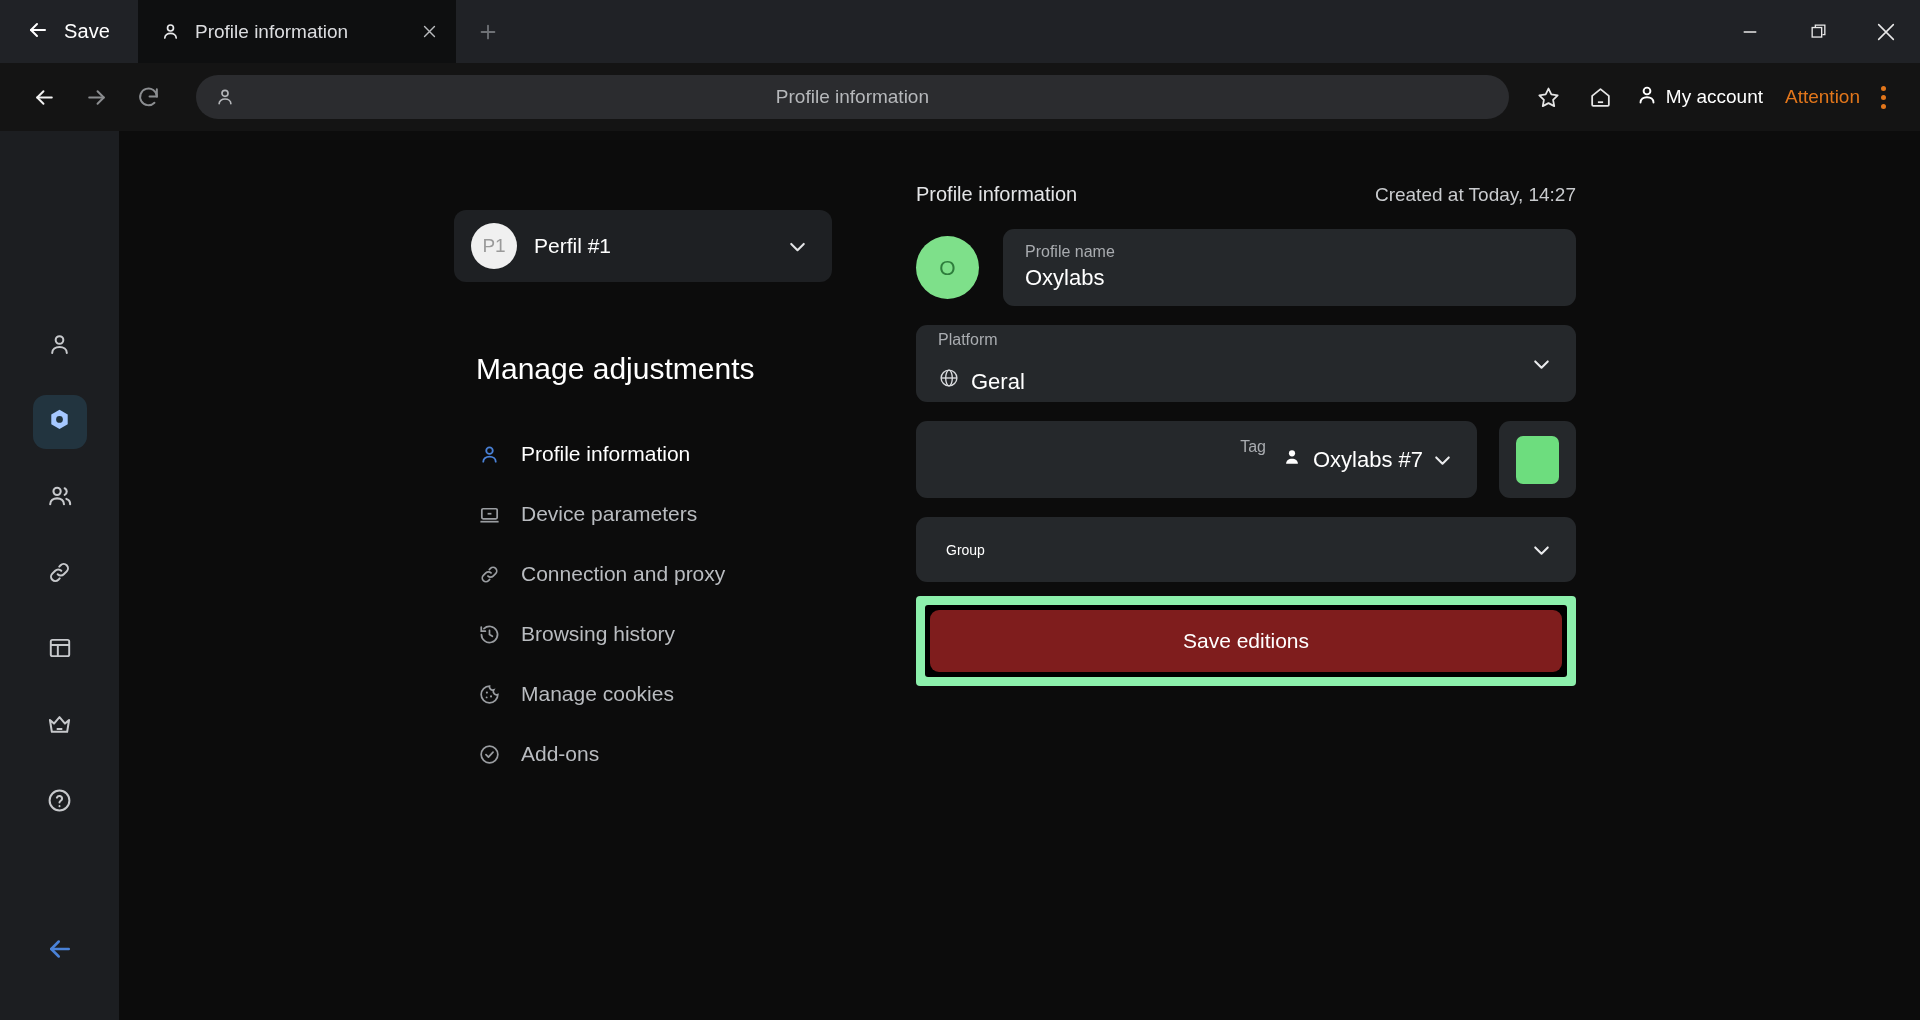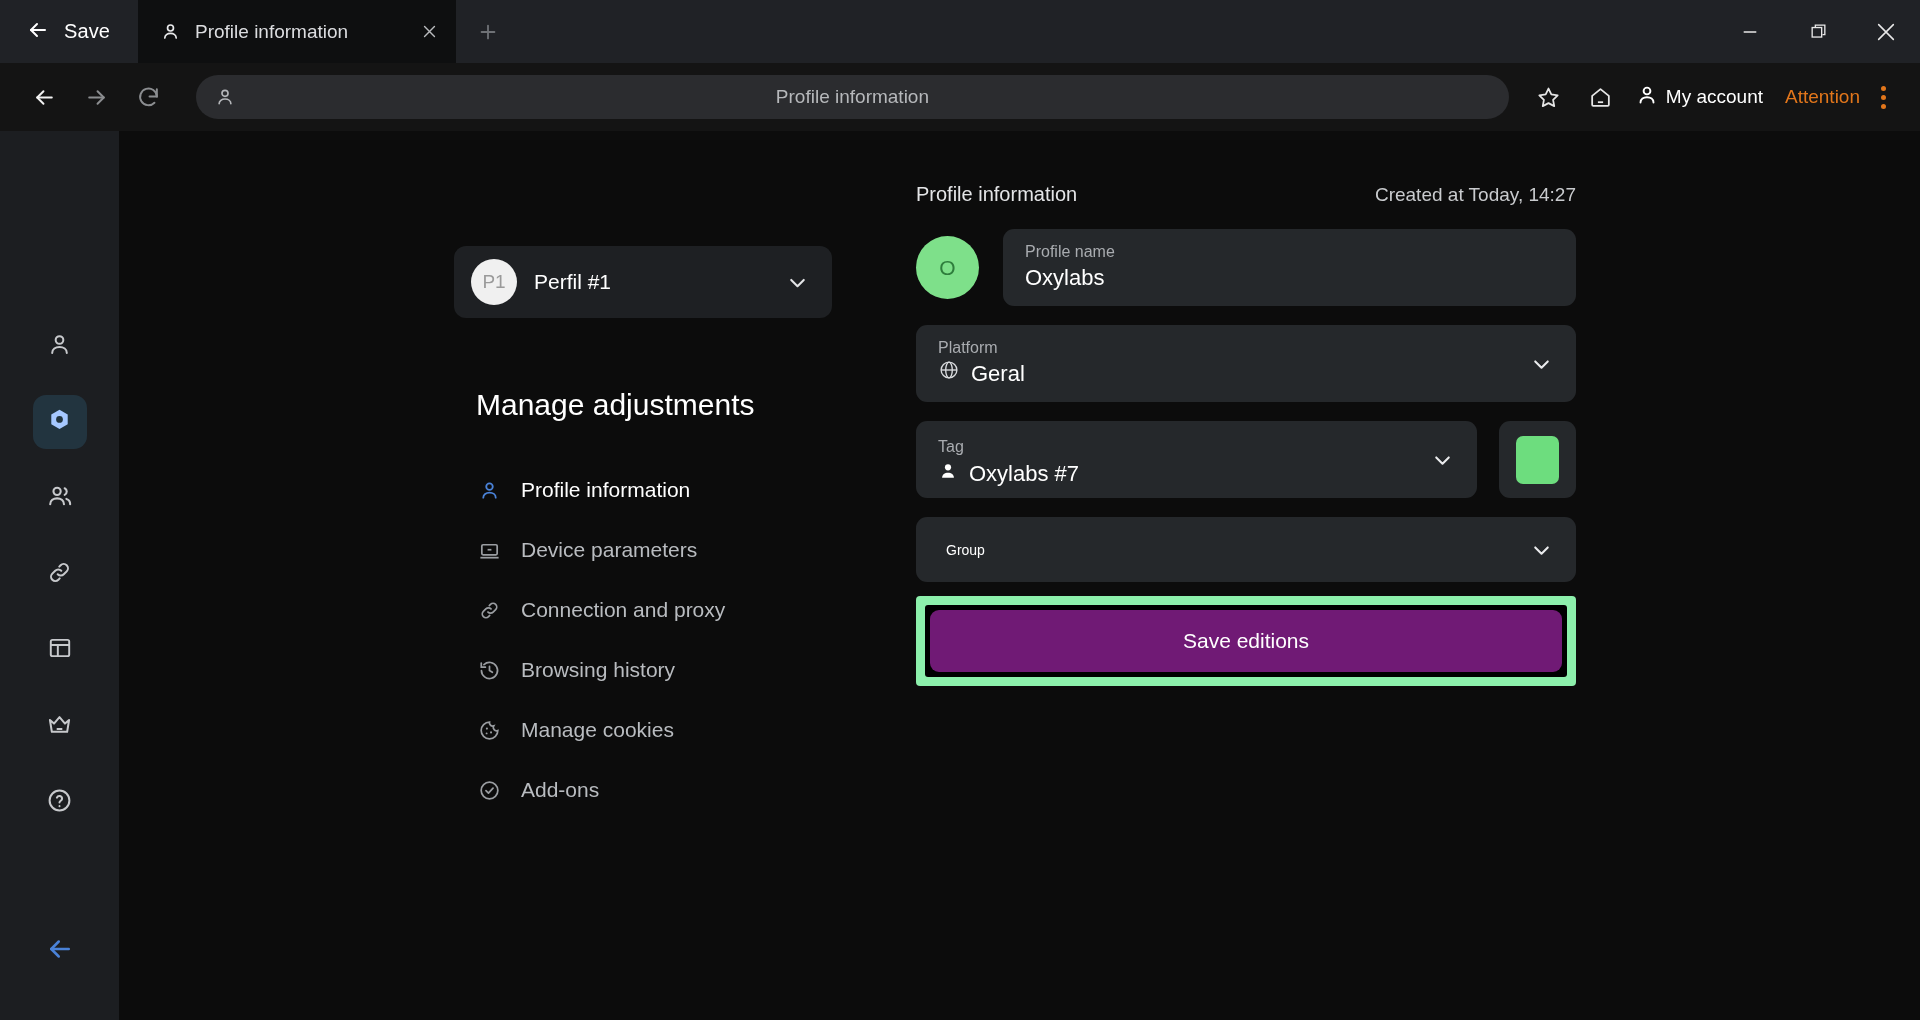--- a/index.html
+++ b/index.html
@@ -104,21 +104,20 @@
     position:absolute; left:119px; top:131px; width:1801px; height:889px;
     background:#0c0c0c;
   }
 
   
   .leftcol{ position:absolute; left:335px; top:79px; width:378px; }
   .profile-select{
     width:378px; height:72px; background:#1e2023; border-radius:12px;
     display:flex; align-items:center; padding:0 22px 0 17px; gap:17px;
     cursor:pointer;
-    margin-top:36px;
   }
   .pavatar{
     width:46px; height:46px; border-radius:50%; background:#f0f0f0;
     color:#9a9a9a; font-size:19px; display:flex; align-items:center;
     justify-content:center; flex:0 0 auto; font-weight:500;
   }
   .pname{ flex:1; font-size:21px; color:#ffffff; }
   .chev{ color:#e3e4e6; display:flex; flex:0 0 auto; }
 
   .section-title{
@@ -152,41 +151,41 @@
   .field .f-label{ font-size:16px; color:#a9acb0; line-height:1.35; }
   .field .f-value{
     font-size:22px; color:#ffffff; line-height:1.45; display:flex;
     align-items:center; gap:11px;
   }
   .field.name-field{ flex:1; height:77px; display:flex; flex-direction:column; justify-content:center; padding-right:22px; }
   .field .f-chev{
     position:absolute; right:22px; top:50%; transform:translateY(-50%);
     color:#e8e9eb; display:flex;
   }
-  .field.select{ cursor:pointer; }
+  .field.select{ cursor:pointer;gap:16px; }
   .platform-field{ margin-top:19px; height:77px; display:flex; flex-direction:column; justify-content:center; }
   .tag-row{ display:flex; align-items:stretch; gap:22px; margin-top:19px; }
-  .tag-field{ flex:1; height:77px; display:flex; flex-direction:column; justify-content:space-between; }
+  .tag-field{ flex:1; height:77px; display:flex; flex-direction:row; justify-content:flex-end; }
   .swatch-wrap{
     width:77px; background:#25282b; border-radius:11px;
     display:flex; align-items:center; justify-content:center; cursor:pointer;
   }
   .swatch{ width:43px; height:48px; border-radius:7px; background:#6ddd7e; }
   .group-field{
     margin-top:19px; height:65px; display:flex; align-items:center;
     padding:0 54px 0 22px;
   }
   .group-field .g-label{ font-size:14px; color:#ffffff;margin-left:8px; }
 
   .save-highlight{
     margin-top:14px; background:#8df0ac; border-radius:4px; padding:9px;
   }
   .save-inner{ background:#000000; border-radius:3px; padding:5px; }
   .save-btn{
-    width:100%; height:62px; background:#701a75; border:none;
+    width:100%; height:62px; background:#7f1d1d; border:none;
     border-radius:9px; color:#ffffff; font-size:21px;
     font-family:"Liberation Sans", sans-serif; cursor:pointer;
     display:flex; align-items:center; justify-content:center;
   }
 </style>
 </head>
 <body>
 
 <div class="titlebar">
 

